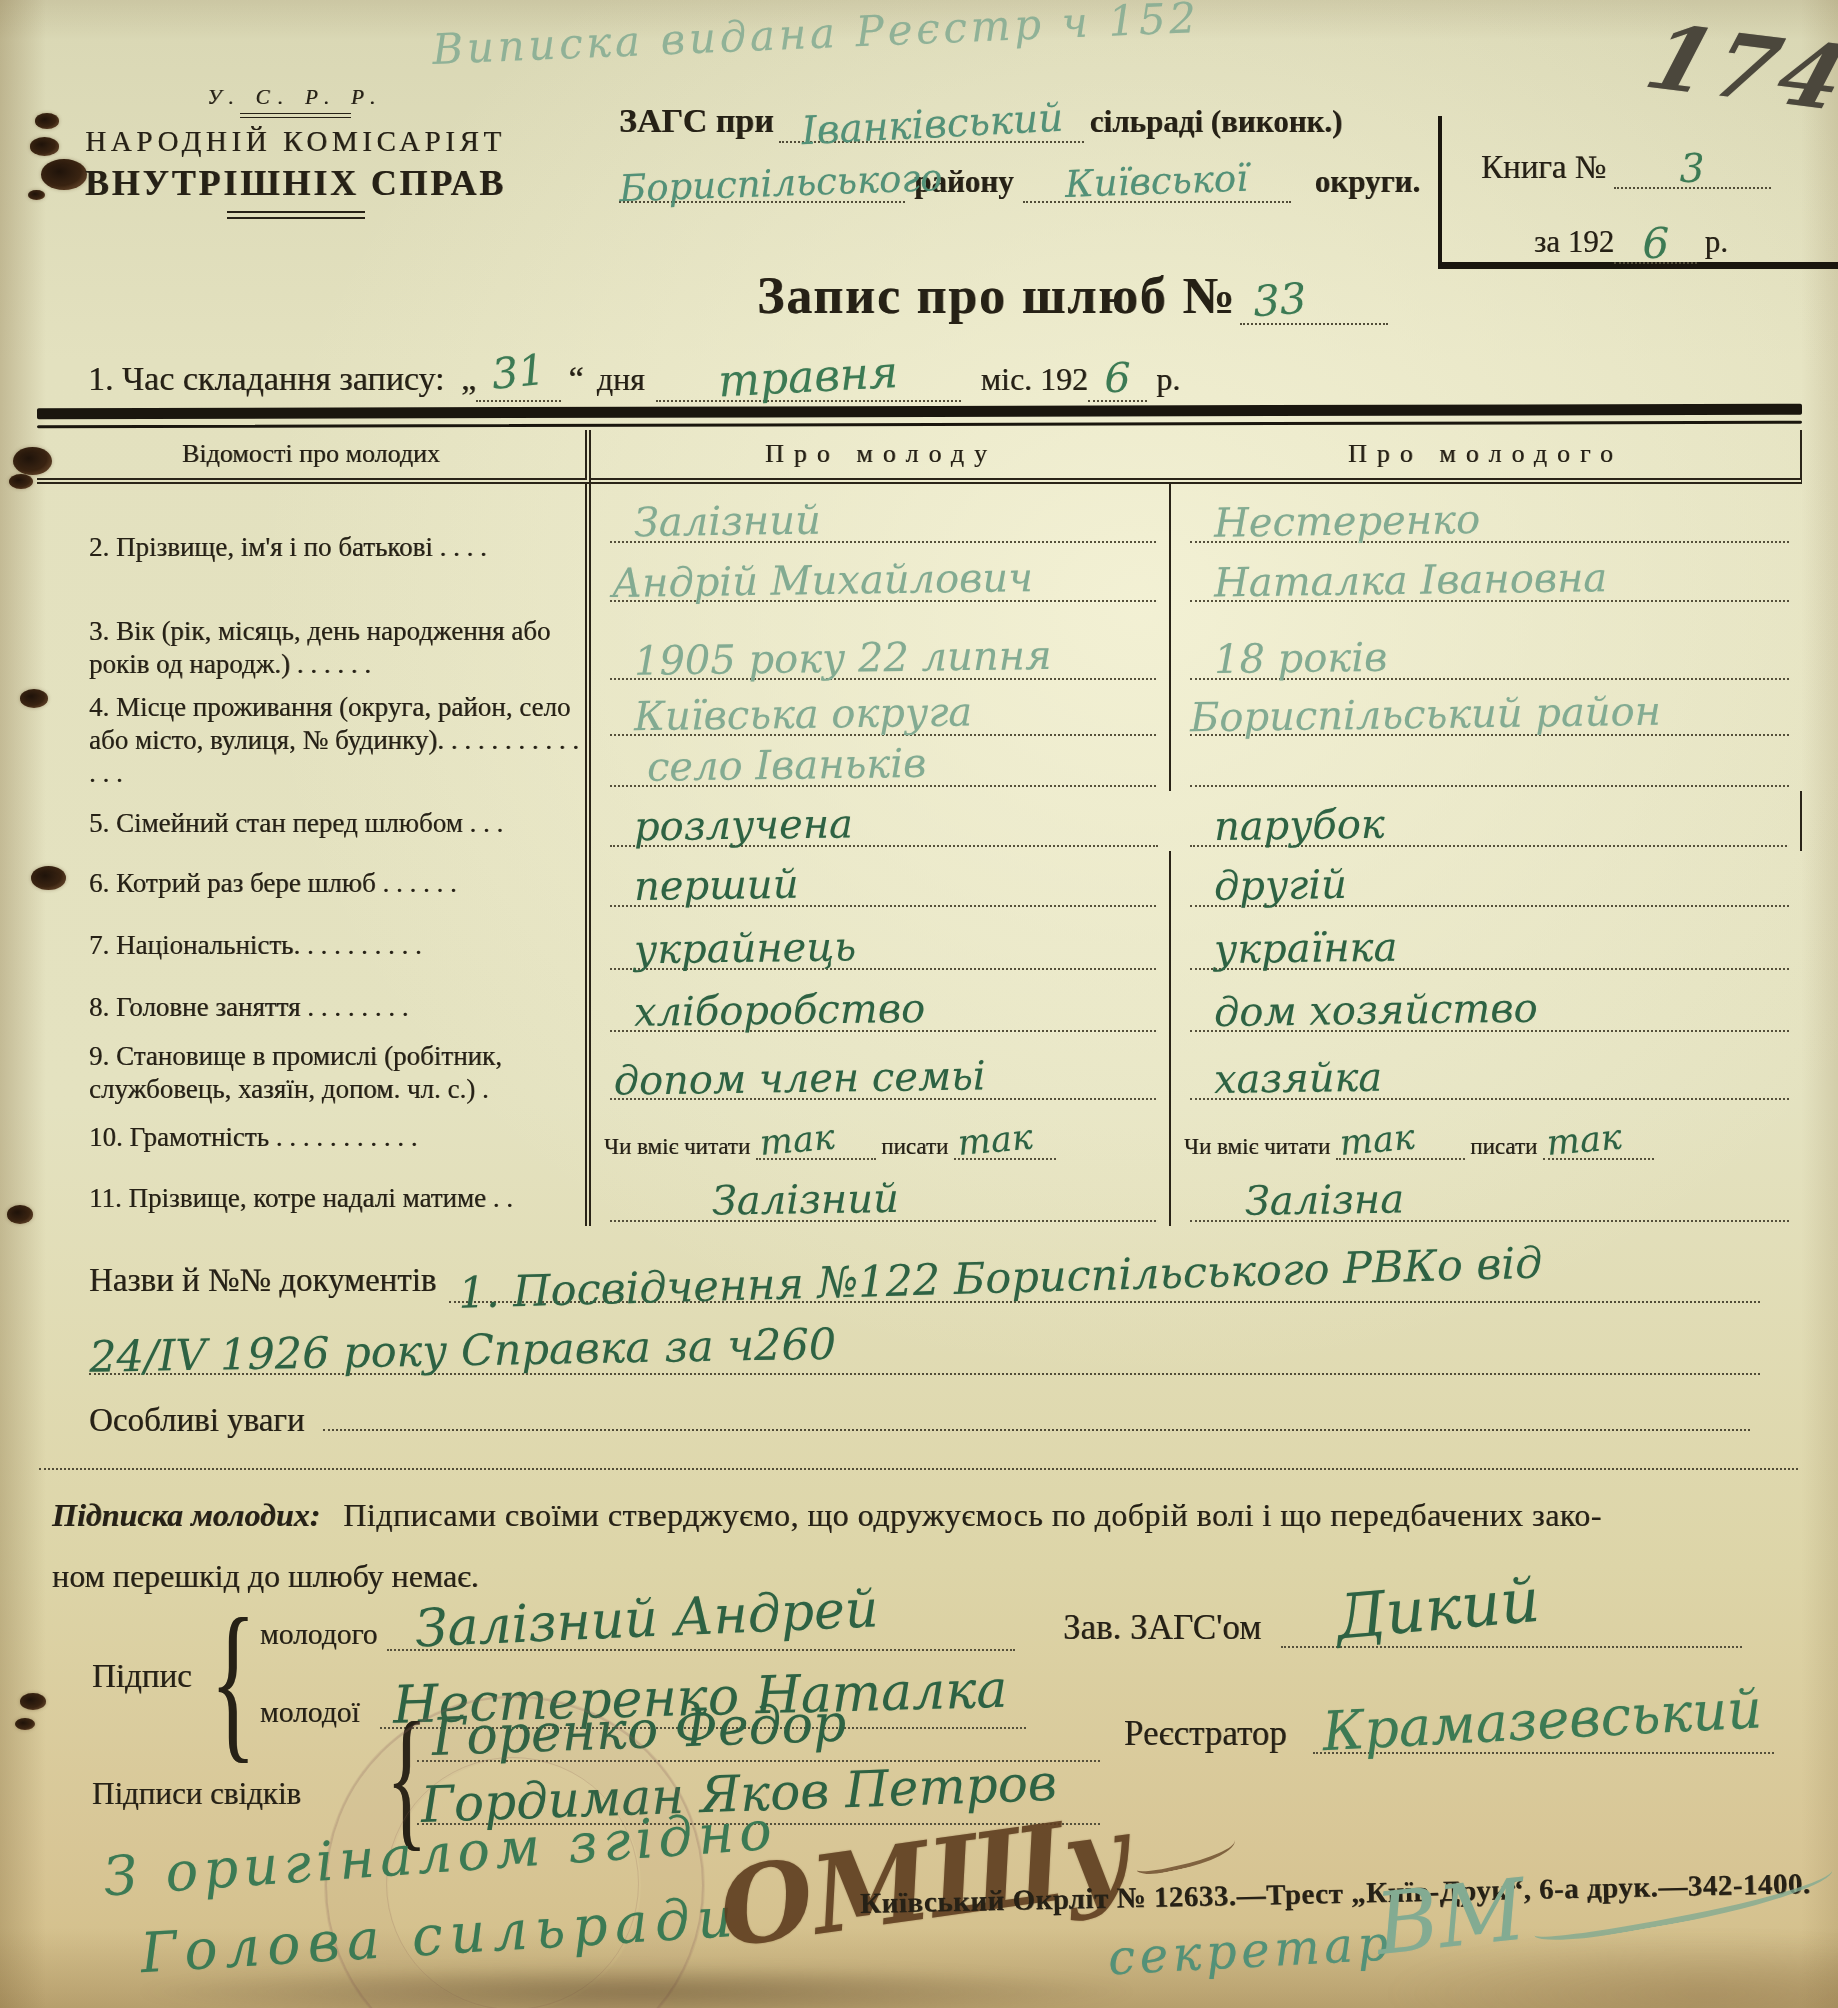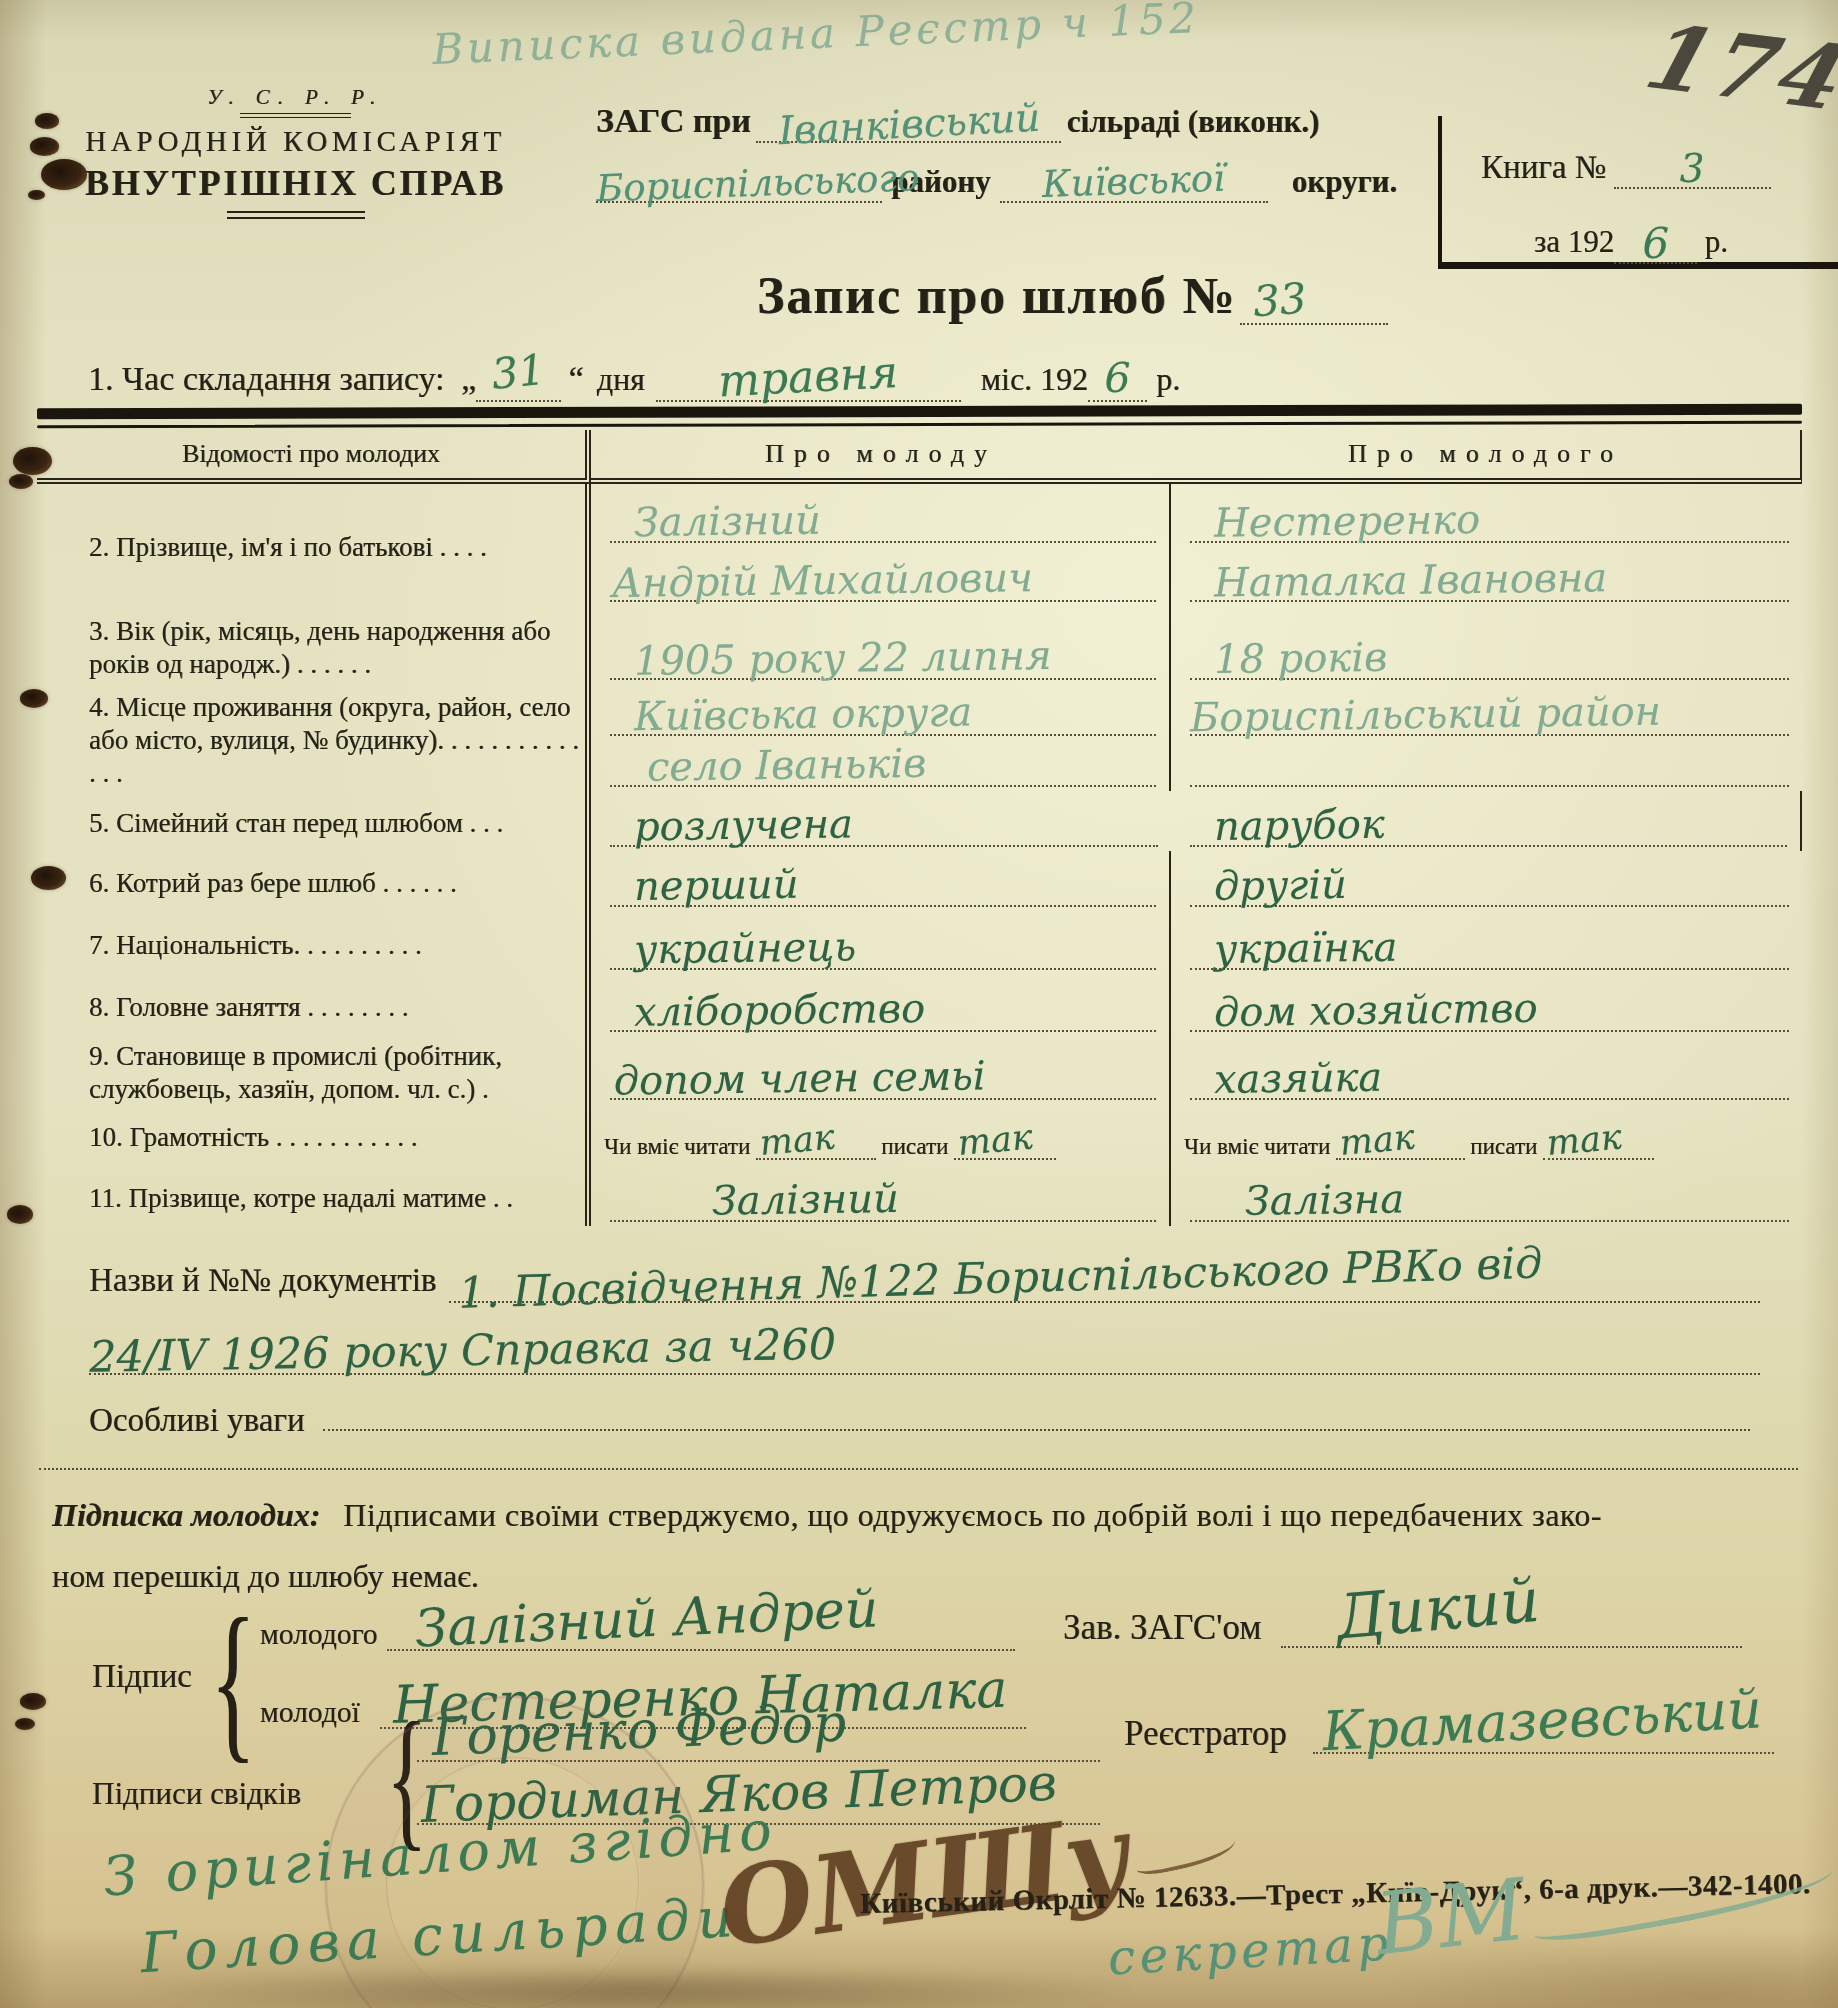--- a/index.html
+++ b/index.html
@@ -105,21 +105,21 @@
   <div class="abs pencil" style="left:1650px;top:14.8px;font-size:89px;font-weight:bold;letter-spacing:3.7px;transform:rotate(7deg) skewX(-10deg);">174</div>
 
   <div class="abs org">
     <div class="print org-l1">У. С. Р. Р.</div>
     <div class="org-underline"></div>
     <div class="print org-l2">НАРОДНІЙ КОМІСАРІЯТ</div>
     <div class="print org-l3">ВНУТРІШНІХ СПРАВ</div>
     <div class="org-underline2"></div>
   </div>
 
-  <div class="abs" style="left:596px;top:96px;width:812px;">
+  <div class="abs" style="left:619px;top:96px;width:812px;">
     <div class="zline">
       <span class="print b" style="font-size:34px;">ЗАГС при</span>
       <span class="dotted" style="width:305px;text-align:center;margin:0 5.5px;">
         <span class="hw teal" style="font-size:39px;display:inline-block;transform:rotate(-3deg) translateY(5.5px);">Іванківський</span>
       </span>
       <span class="print b" style="font-size:31px;">сільраді (виконк.)</span>
     </div>
     <div class="zline" style="margin-top:14.8px;">
       <span class="dotted" style="width:286px;text-align:center;">
         <span class="hw teal" style="font-size:37px;display:inline-block;transform:rotate(-2deg) translateY(3.7px);">Бориспільського</span>

